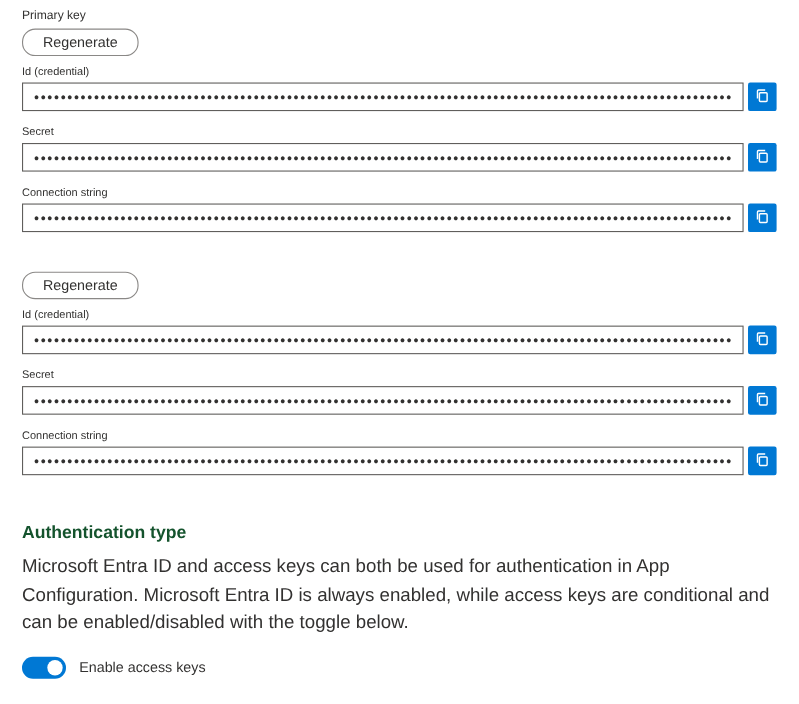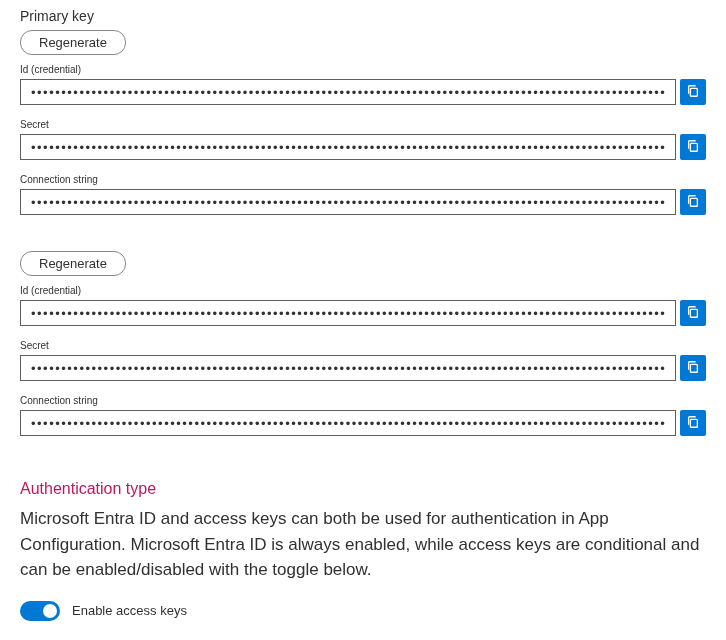--- a/index.html
+++ b/index.html
@@ -9,21 +9,21 @@
     }
     body {
       font-family: "Segoe UI", -apple-system, BlinkMacSystemFont, sans-serif;
       font-size: 13px;
       color: #323130;
       padding: 8px 20px 20px 20px;
       width: 726px;
       background: #fff;
     }
     .section-label {
-      font-size: 14px;
+      font-size: 11px;
       color: #323130;
       margin-bottom: 6px;
     }
     .regenerate-btn {
       background: #fff;
       border: 1px solid #8a8886;
       color: #323130;
       font-size: 13px;
       padding: 4px 18px;
       cursor: pointer;
@@ -76,22 +76,22 @@
       stroke-width: 1.5;
     }
     .key-block {
       margin-bottom: 36px;
     }
     .auth-section {
       margin-top: 44px;
     }
     .auth-title {
       font-size: 16px;
-      font-weight: 400;
-      color: #be185d;
+      font-weight: 700;
+      color: #14532d;
       margin-bottom: 8px;
     }
     .auth-desc {
       font-size: 17px;
       color: #323130;
       line-height: 1.5;
       margin-bottom: 18px;
     }
     .toggle-row {
       display: flex;

